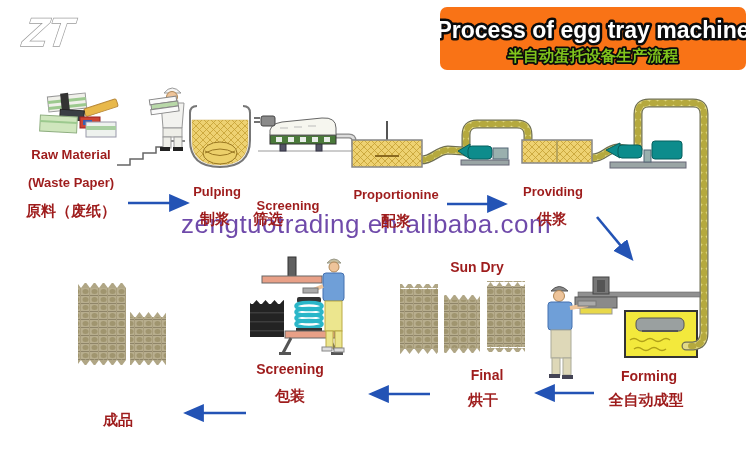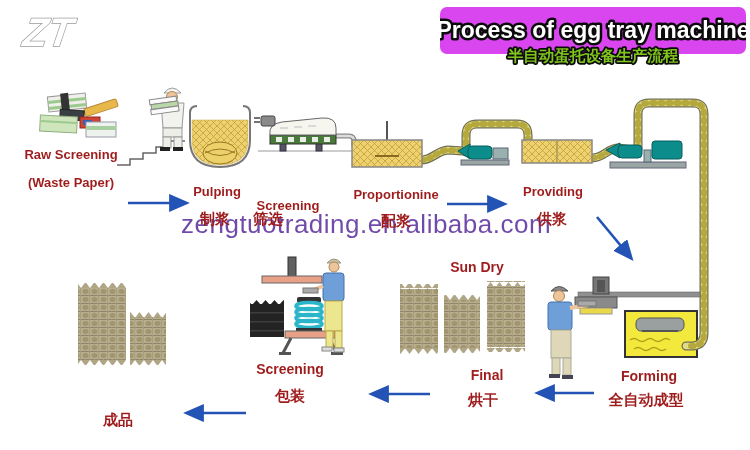--- a/index.html
+++ b/index.html
@@ -4,22 +4,22 @@
 <style>
   html,body{margin:0;padding:0;background:#fff;}
   #canvas{position:relative;width:750px;height:450px;background:#ffffff;overflow:hidden;
           font-family:"Liberation Sans","DejaVu Sans",sans-serif;}
   .lbl{position:absolute;transform:translateX(-50%);font-weight:bold;font-size:13px;
        color:#9e1c1c;white-space:nowrap;line-height:1;}
   .zh{font-size:15px;}
   .big{font-size:14px;}
   #watermark{position:absolute;left:181px;top:209px;font-size:26px;color:#4c1d95;
              opacity:.8;letter-spacing:.5px;white-space:nowrap;}
-  #banner{position:absolute;left:440px;top:7px;width:306px;height:47px;
-          background:#d946ef;border-radius:7px;}
+  #banner{position:absolute;left:440px;top:7px;width:306px;height:63px;
+          background:#f97316;border-radius:7px;}
   #logo-svg{position:absolute;left:10px;top:2px;}
   svg text{font-family:"Liberation Sans","DejaVu Sans",sans-serif;}
   #diagram{position:absolute;left:0;top:0;}
 </style>
 </head>
 <body>
 
 <div id="canvas">
 
   <svg id="logo-svg" width="110" height="64">
@@ -269,22 +269,23 @@
     <g stroke="#2353b5" stroke-width="2.6" fill="none">
       <line x1="128" y1="203" x2="186" y2="203" marker-end="url(#ah)"></line>
       <line x1="447" y1="204" x2="504" y2="204" marker-end="url(#ah)"></line>
       <line x1="597" y1="217" x2="631" y2="258" marker-end="url(#ah)"></line>
       <line x1="594" y1="393" x2="538" y2="393" marker-end="url(#ah)"></line>
       <line x1="430" y1="394" x2="372" y2="394" marker-end="url(#ah)"></line>
       <line x1="246" y1="413" x2="187" y2="413" marker-end="url(#ah)"></line>
     </g>
   </svg>
 
-  <span class="lbl" style="left:71px;top:148px">Raw Screening</span>
+  <span class="lbl" style="left:71px;top:148px">Raw Material</span>
   <span class="lbl" style="left:71px;top:176px">(Waste Paper)</span>
+  <span class="lbl zh" style="left:71px;top:203px">原料（废纸）</span>
 
   <span class="lbl" style="left:217px;top:185px">Pulping</span>
   <span class="lbl zh" style="left:215px;top:211px">制浆</span>
 
   <span class="lbl" style="left:288px;top:199px">Screening</span>
   <span class="lbl zh" style="left:268px;top:211px">筛选</span>
 
   <span class="lbl" style="left:396px;top:188px">Proportionine</span>
   <span class="lbl zh" style="left:396px;top:213px">配浆</span>
 

